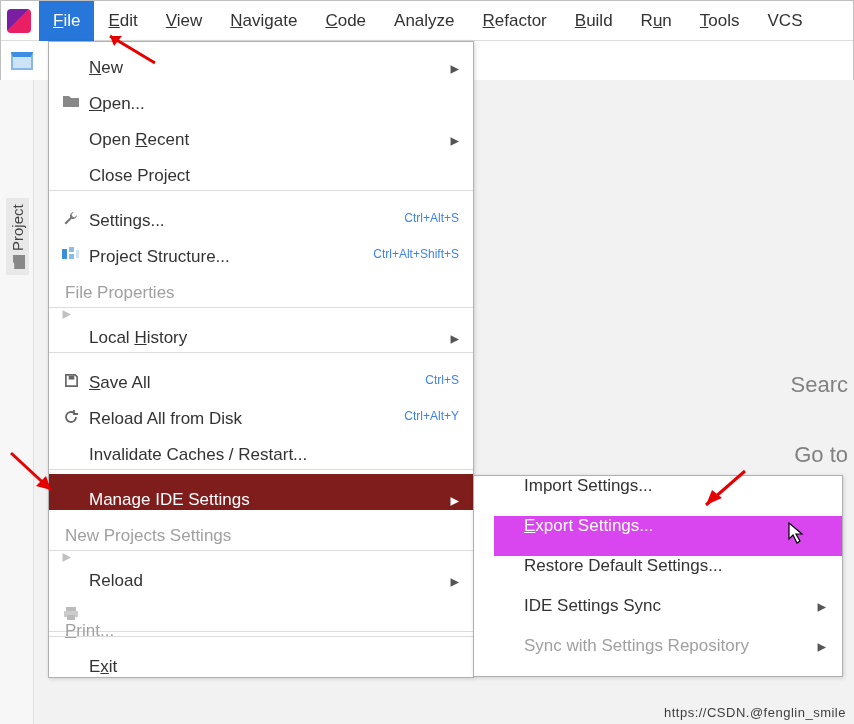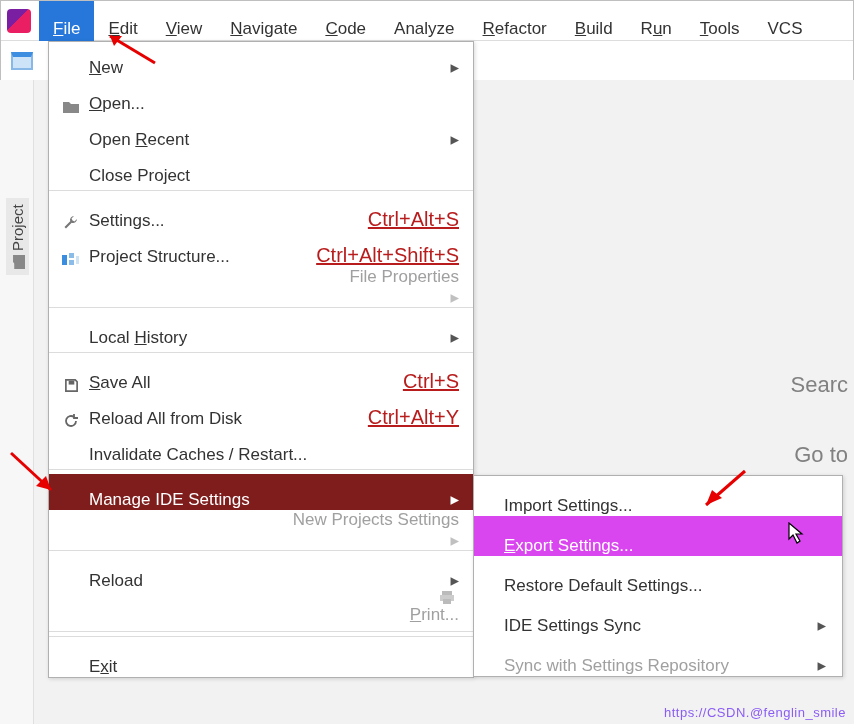--- a/index.html
+++ b/index.html
@@ -28,21 +28,21 @@
       gap: 0;
     }
     .menubar .logo {
       width: 24px;
       height: 24px;
       margin: 0 8px 0 2px;
       background: linear-gradient(135deg, #7b1fa2 0 45%, #e91e63 45% 100%);
       border-radius: 4px;
     }
     .menubar-item {
-      padding: 8px 14px;
+      padding: 0 14px;
       height: 40px;
       line-height: 40px;
       cursor: default;
       font-size: 17px;
     }
     .menubar-item.active { background: #2677d9; color: #fff; }
     .mnemonic { text-decoration: underline; }
     .toolbar {
       height: 40px;
       border-bottom: 1px solid #ddd;
@@ -101,69 +101,70 @@
       position: absolute;
       left: 48px;
       top: 41px;
       width: 426px;
       background: #fff;
       border: 1px solid #b0b0b0;
       box-shadow: 1px 1px 4px rgba(0,0,0,.15);
     }
     .menu-item {
       display: flex;
-      align-items: flex-end;
+      align-items: flex-start;
       height: 36px;
-      padding: 0 14px 0 10px;
+      padding: 16px 14px 0 10px;
       font-size: 17px;
     }
     .menu-item .mi-icon { width: 24px; display:flex; justify-content:center; }
     .menu-item .mi-label { flex: 1; padding-left: 6px; }
-    .menu-item .mi-shortcut { color: #b91c1c; font-size: 20px; text-decoration: underline; }
+    .menu-item .mi-shortcut { color: #3b82f6; font-size: 12px; }
     .menu-item .mi-arrow { width: 12px; text-align:right; color:#555; }
     .menu-item.highlight { background: #7f1d1d; color: #fff; }
     .menu-item.highlight .mi-arrow, .menu-item.highlight .mi-shortcut { color:#fff; }
     .menu-item.disabled { color: #a0a0a0; flex-direction: column; }
     .menu-item.disabled .mi-arrow { color:#c0c0c0; }
     .menu-sep { height: 1px; background: #dcdcdc; margin: 4px 0; }
     .submenu {
       position: absolute;
       left: 473px;
       top: 475px;
       width: 370px;
       background: #fff;
       border: 1px solid #b0b0b0;
       box-shadow: 1px 1px 4px rgba(0,0,0,.15);
     }
     .sub-item {
-      display:flex; align-items:flex-end;
+      display:flex; align-items:flex-start;
       height: 40px;
       padding: 0 16px 0 30px;
       font-size: 17px;
+      margin-left: 20px;
     }
     .sub-item .si-label { flex:1; }
     .sub-item .si-arrow { color:#555; }
     .sub-item.highlight { background:#d946ef; color:#fff; }
     .sub-item.disabled { color:#a0a0a0; }
     
     .red-arrow {
       position: absolute;
       pointer-events: none;
     }
     .cursor {
       position:absolute;
       left: 788px;
       top: 522px;
       font-size: 22px;
       color:#000;
     }
     .watermark {
       position:absolute;
       right:8px; bottom:4px;
-      font-size:13px; color:#8b5cf6;
+      font-size:13px; color:#404040;
       letter-spacing:.5px;
     }
     
     .wrench { width:16px; height:16px; }
     .floppy { width:15px; height:15px; }
   </style>
 </head>
 <body>
 
 <div class="window">

